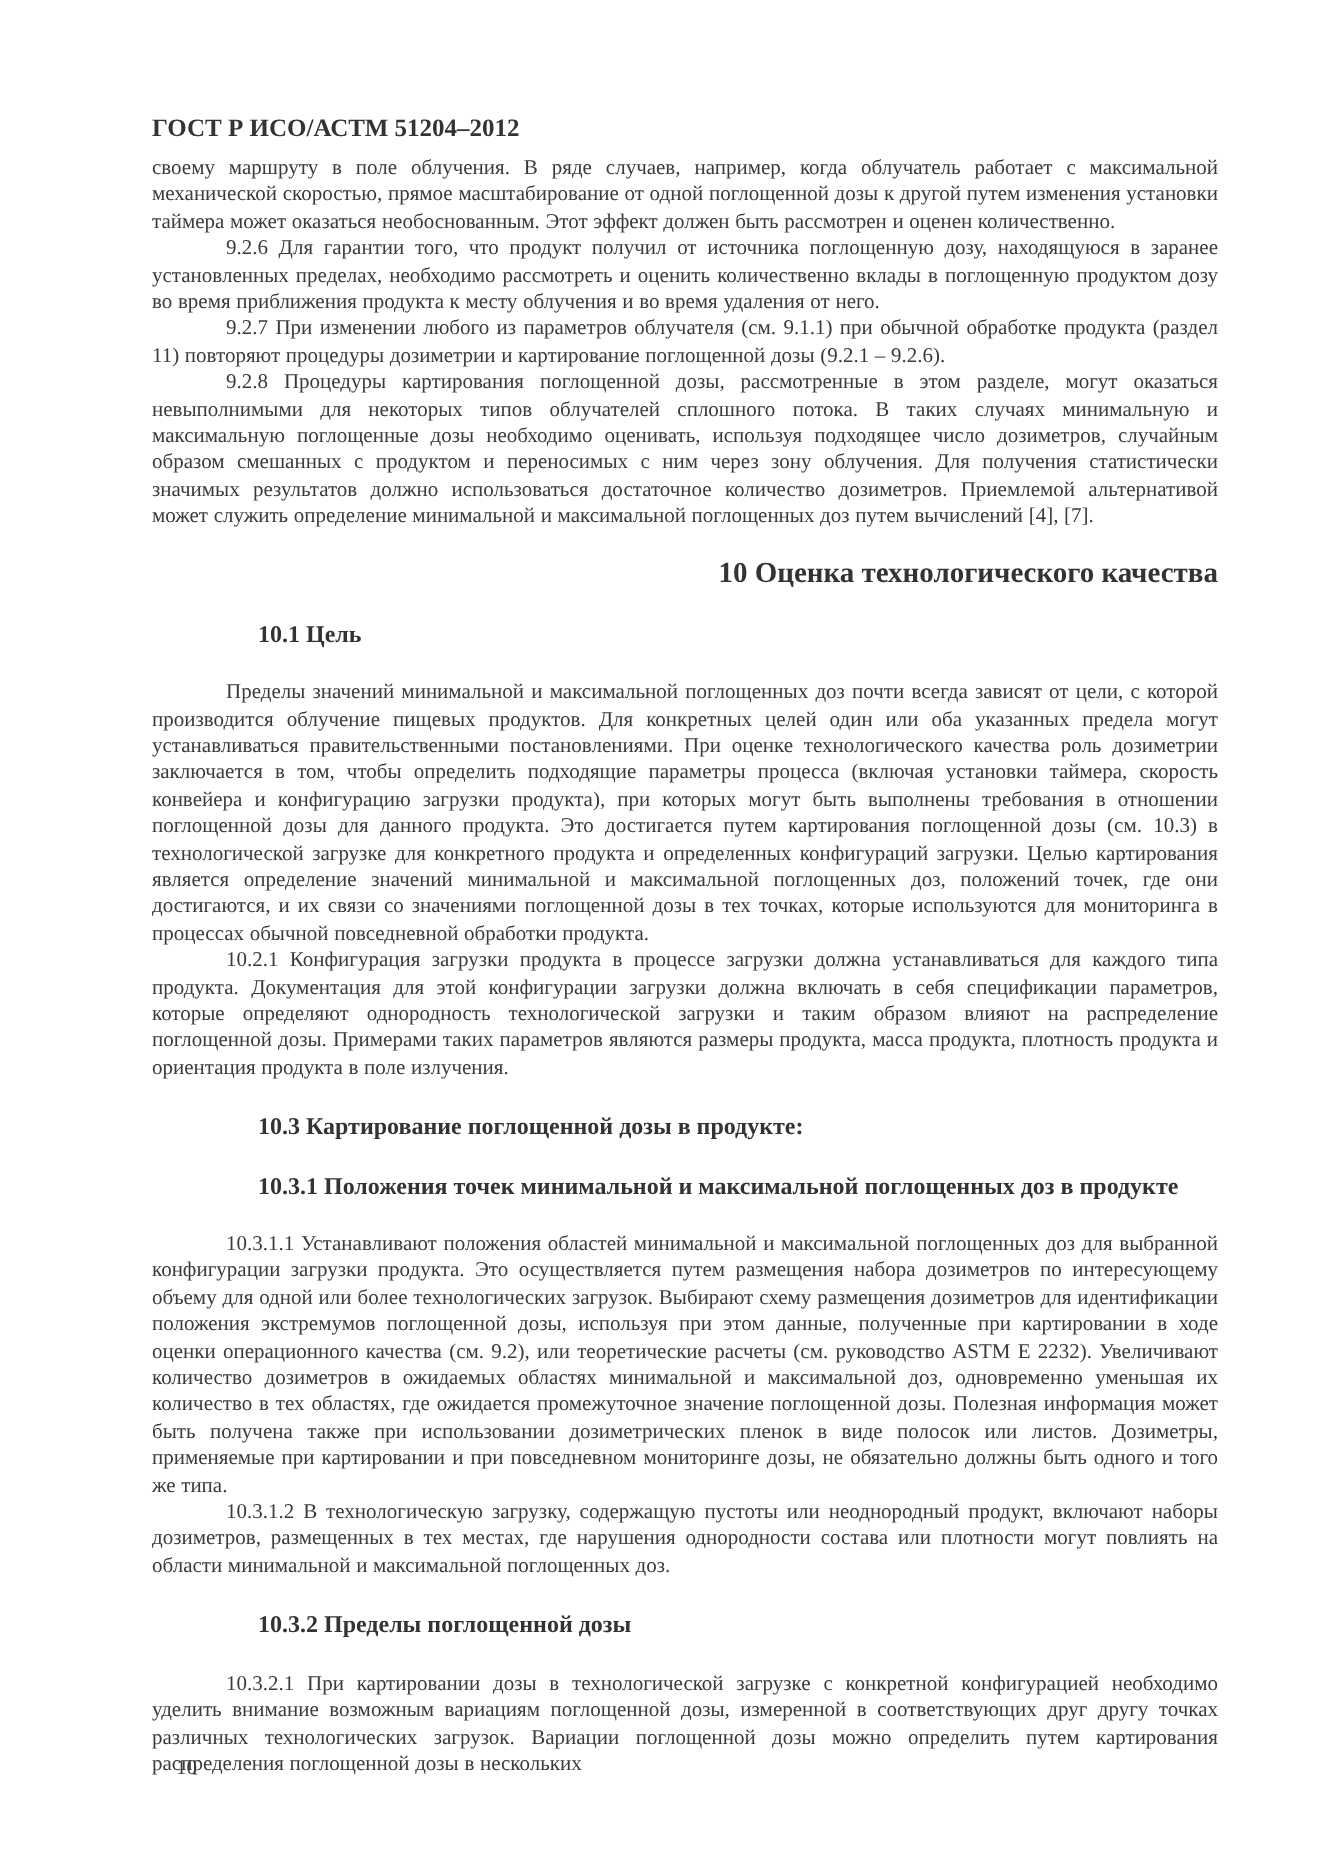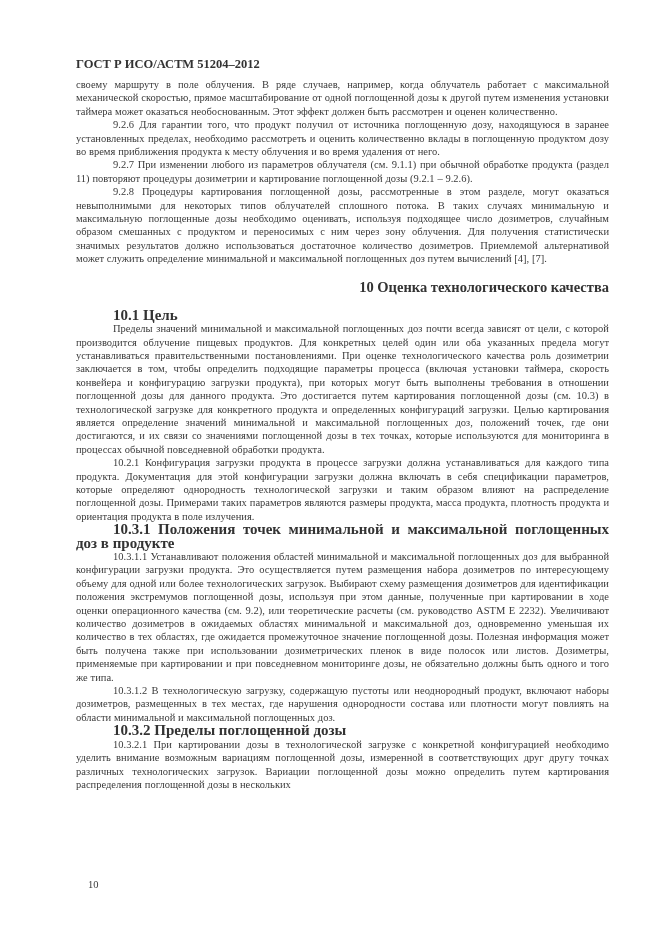--- a/index.html
+++ b/index.html
@@ -37,22 +37,22 @@
   }
   h1.section-heading {
     font-size: 14.5px;
     line-height: 16px;
     font-weight: bold;
     margin: 13px 0 14px 37px;
     color: #333333;
     text-align: right;
   }
   p.sub {
-    margin: 0;
-    font-size: 15px;
+    margin: 16px;
+    font-size: 12px;
     line-height: 13.4px;
     font-weight: bold;
     text-indent: 37px;
     text-align: justify;
     color: #333333;
   }
   .page-number {
     position: absolute;
     left: 88px;
     top: 854px;
@@ -81,20 +81,21 @@
 
     <h1 class="section-heading">10 Оценка технологического качества</h1>
 
     <p class="sub">10.1 Цель</p>
 
     <p class="body ind">Пределы значений минимальной и максимальной поглощенных доз почти всегда зависят от цели, с которой производится облучение пищевых продуктов. Для конкретных целей один или оба указанных предела могут устанавливаться правительственными постановлениями. При оценке технологического качества роль дозиметрии заключается в том, чтобы определить подходящие параметры процесса (включая установки таймера, скорость конвейера и конфигурацию загрузки продукта), при которых могут быть выполнены требования в отношении поглощенной дозы для данного продукта. Это достигается путем картирования поглощенной дозы (см. 10.3) в технологической загрузке для конкретного продукта и определенных конфигураций загрузки. Целью картирования является определение значений минимальной и максимальной поглощенных доз, положений точек, где они достигаются, и их связи со значениями поглощенной дозы в тех точках, которые используются для мониторинга в процессах обычной повседневной обработки продукта.</p>
 
 
     <p class="body ind">10.2.1 Конфигурация загрузки продукта в процессе загрузки должна устанавливаться для каждого типа продукта. Документация для этой конфигурации загрузки должна включать в себя спецификации параметров, которые определяют однородность технологической загрузки и таким образом влияют на распределение поглощенной дозы. Примерами таких параметров являются размеры продукта, масса продукта, плотность продукта и ориентация продукта в поле излучения.</p>
 
+    <p class="sub">10.3 Картирование поглощенной дозы в продукте:</p>
 
     <p class="sub">10.3.1 Положения точек минимальной и максимальной поглощенных доз в продукте</p>
 
     <p class="body ind">10.3.1.1 Устанавливают положения областей минимальной и максимальной поглощенных доз для выбранной конфигурации загрузки продукта. Это осуществляется  путем размещения набора дозиметров по интересующему объему для одной или более технологических загрузок. Выбирают схему размещения дозиметров для идентификации положения  экстремумов поглощенной дозы, используя при этом данные, полученные  при картировании в ходе оценки операционного качества (см. 9.2), или теоретические расчеты (см. руководство ASTM E 2232). Увеличивают количество дозиметров в ожидаемых областях минимальной и максимальной доз, одновременно уменьшая их количество в тех областях, где ожидается промежуточное значение поглощенной дозы. Полезная информация может быть получена также при использовании дозиметрических пленок в виде полосок или листов. Дозиметры, применяемые при картировании и при повседневном мониторинге дозы, не обязательно должны быть одного и того же типа.</p>
 
     <p class="body ind">10.3.1.2 В технологическую загрузку, содержащую пустоты или неоднородный продукт, включают наборы дозиметров, размещенных в тех местах, где нарушения однородности состава или плотности могут повлиять на области минимальной и максимальной поглощенных доз.</p>
 
     <p class="sub">10.3.2 Пределы поглощенной дозы</p>
 
     <p class="body ind">10.3.2.1 При картировании дозы в технологической загрузке с конкретной конфигурацией необходимо уделить внимание возможным вариациям поглощенной дозы, измеренной в соответствующих друг другу точках различных технологических загрузок. Вариации поглощенной дозы можно определить путем картирования распределения поглощенной дозы в нескольких</p>

